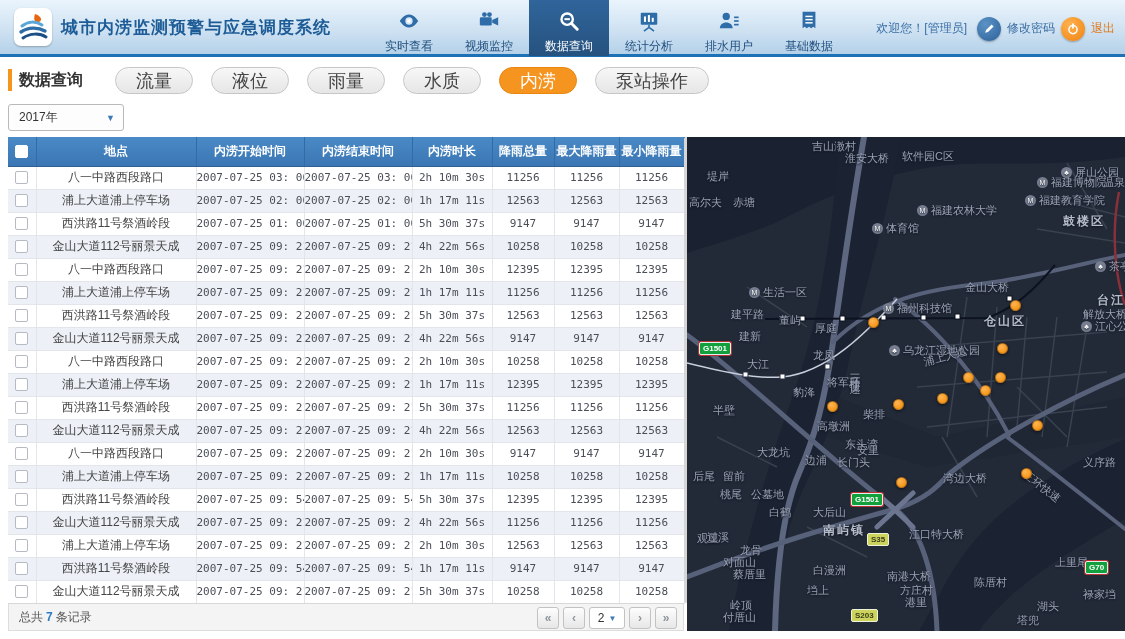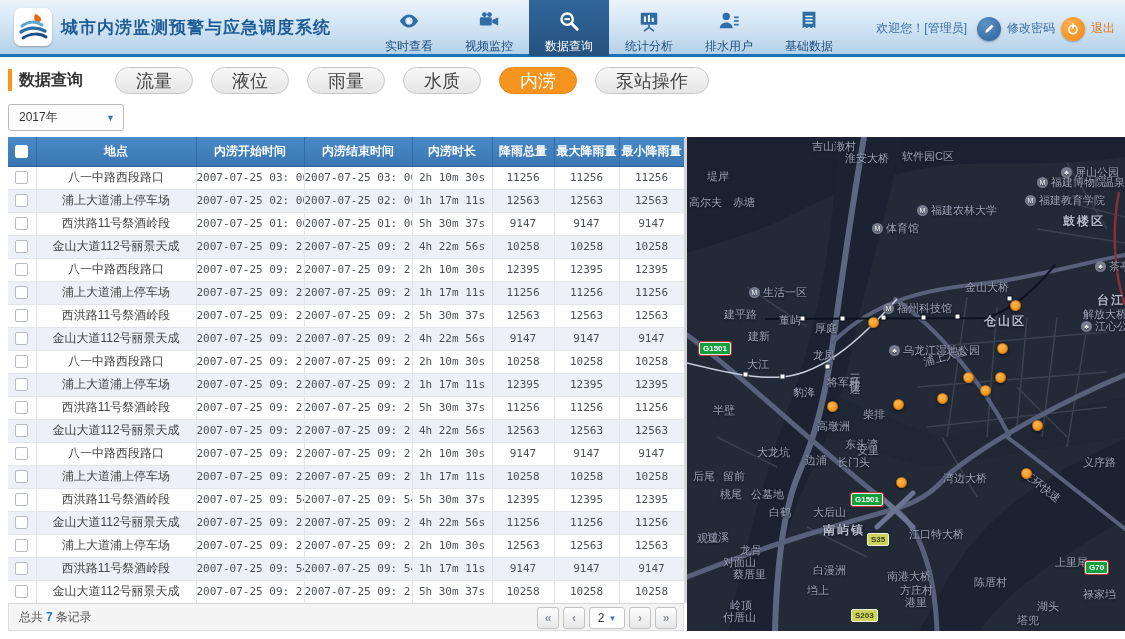--- a/index.html
+++ b/index.html
@@ -606,30 +606,30 @@
           <span class="mlabel big" style="left: 410px; top: 155px;">
             <span>台江</span>
           </span>
           <span class="mlabel" style="left: 396px; top: 170px;">
             <span>解放大桥</span>
           </span>
           <span class="mlabel" style="left: 196px; top: 164px;">
             <span class="mico">M</span>
             <span>福州科技馆</span>
           </span>
-          <span class="mlabel" style="left: 37px; top: 170px;">
+          <span class="mlabel" style="left: 44px; top: 170px;">
             <span>建平路</span>
           </span>
           <span class="mlabel" style="left: 92px; top: 176px;">
             <span>董屿</span>
           </span>
           <span class="mlabel big" style="left: 297px; top: 176px;">
             <span>仓山区</span>
           </span>
-          <span class="mlabel" style="left: 61px; top: 192px;">
+          <span class="mlabel" style="left: 52px; top: 192px;">
             <span>建新</span>
           </span>
           <span class="mlabel" style="left: 128px; top: 184px;">
             <span>厚庭</span>
           </span>
           <span class="mlabel" style="left: 394px; top: 182px;">
             <span class="mico">♣</span>
             <span>江心公园</span>
           </span>
           <span class="mlabel" style="left: 202px; top: 206px;">

